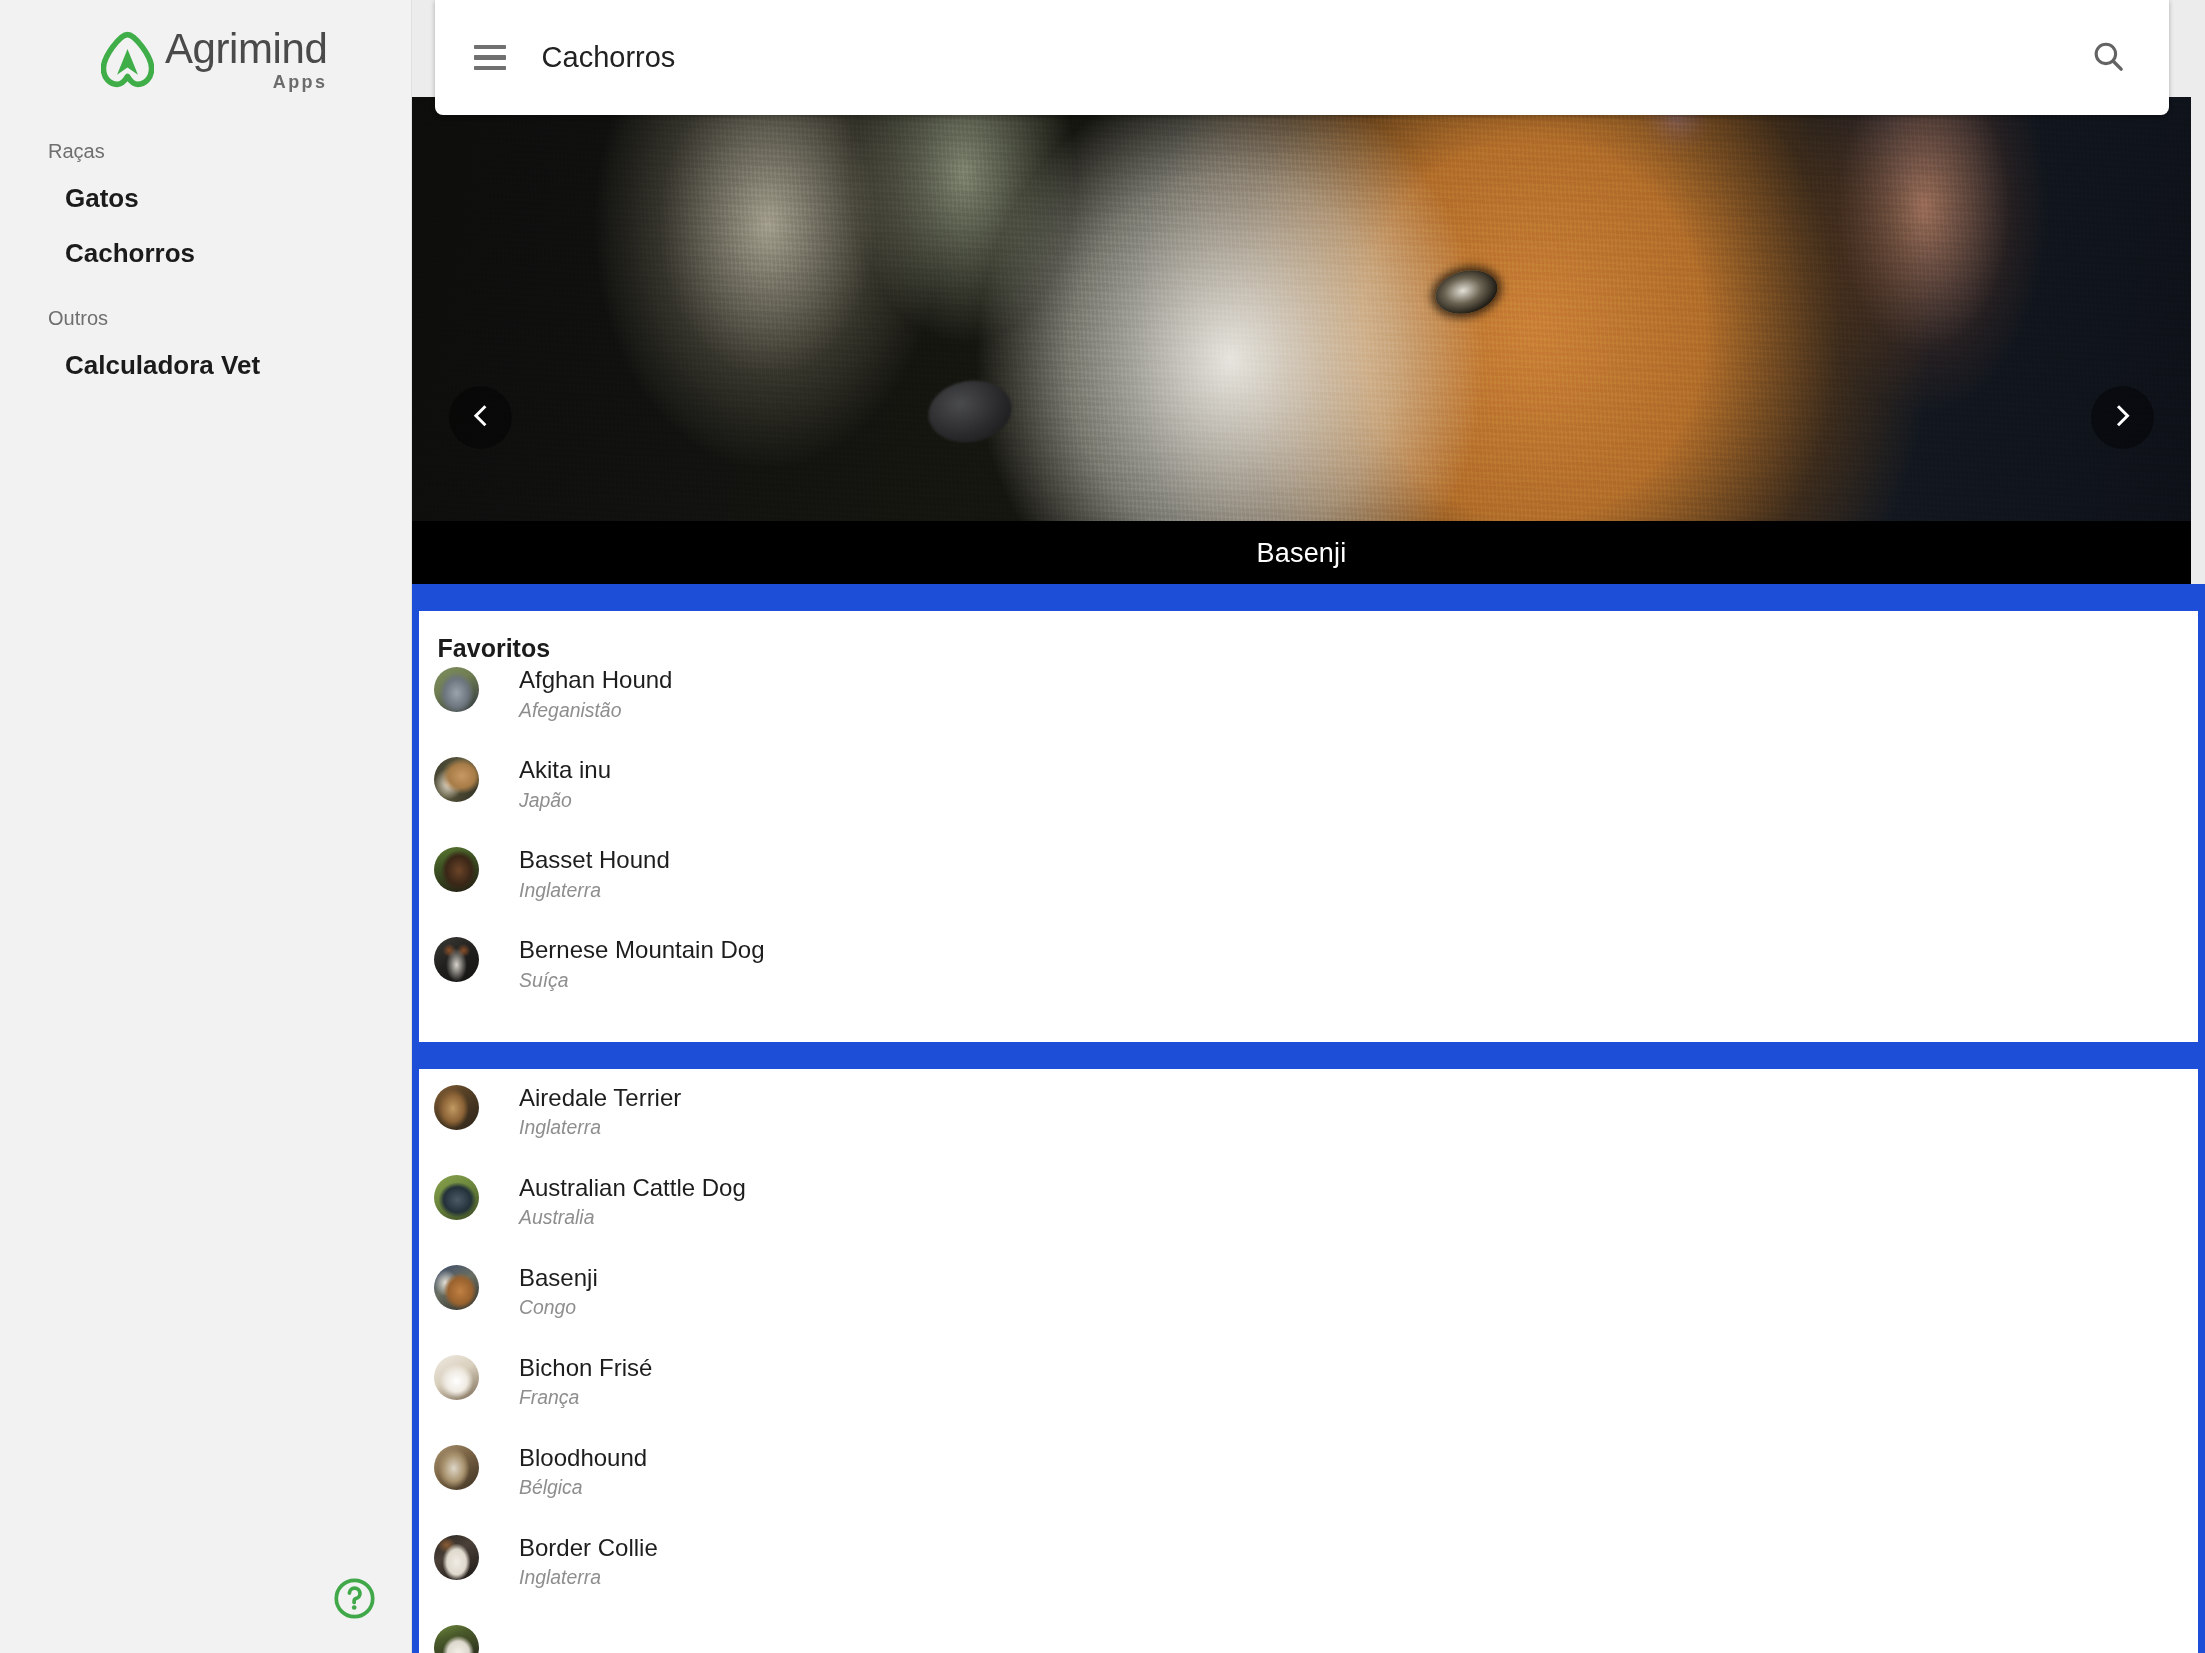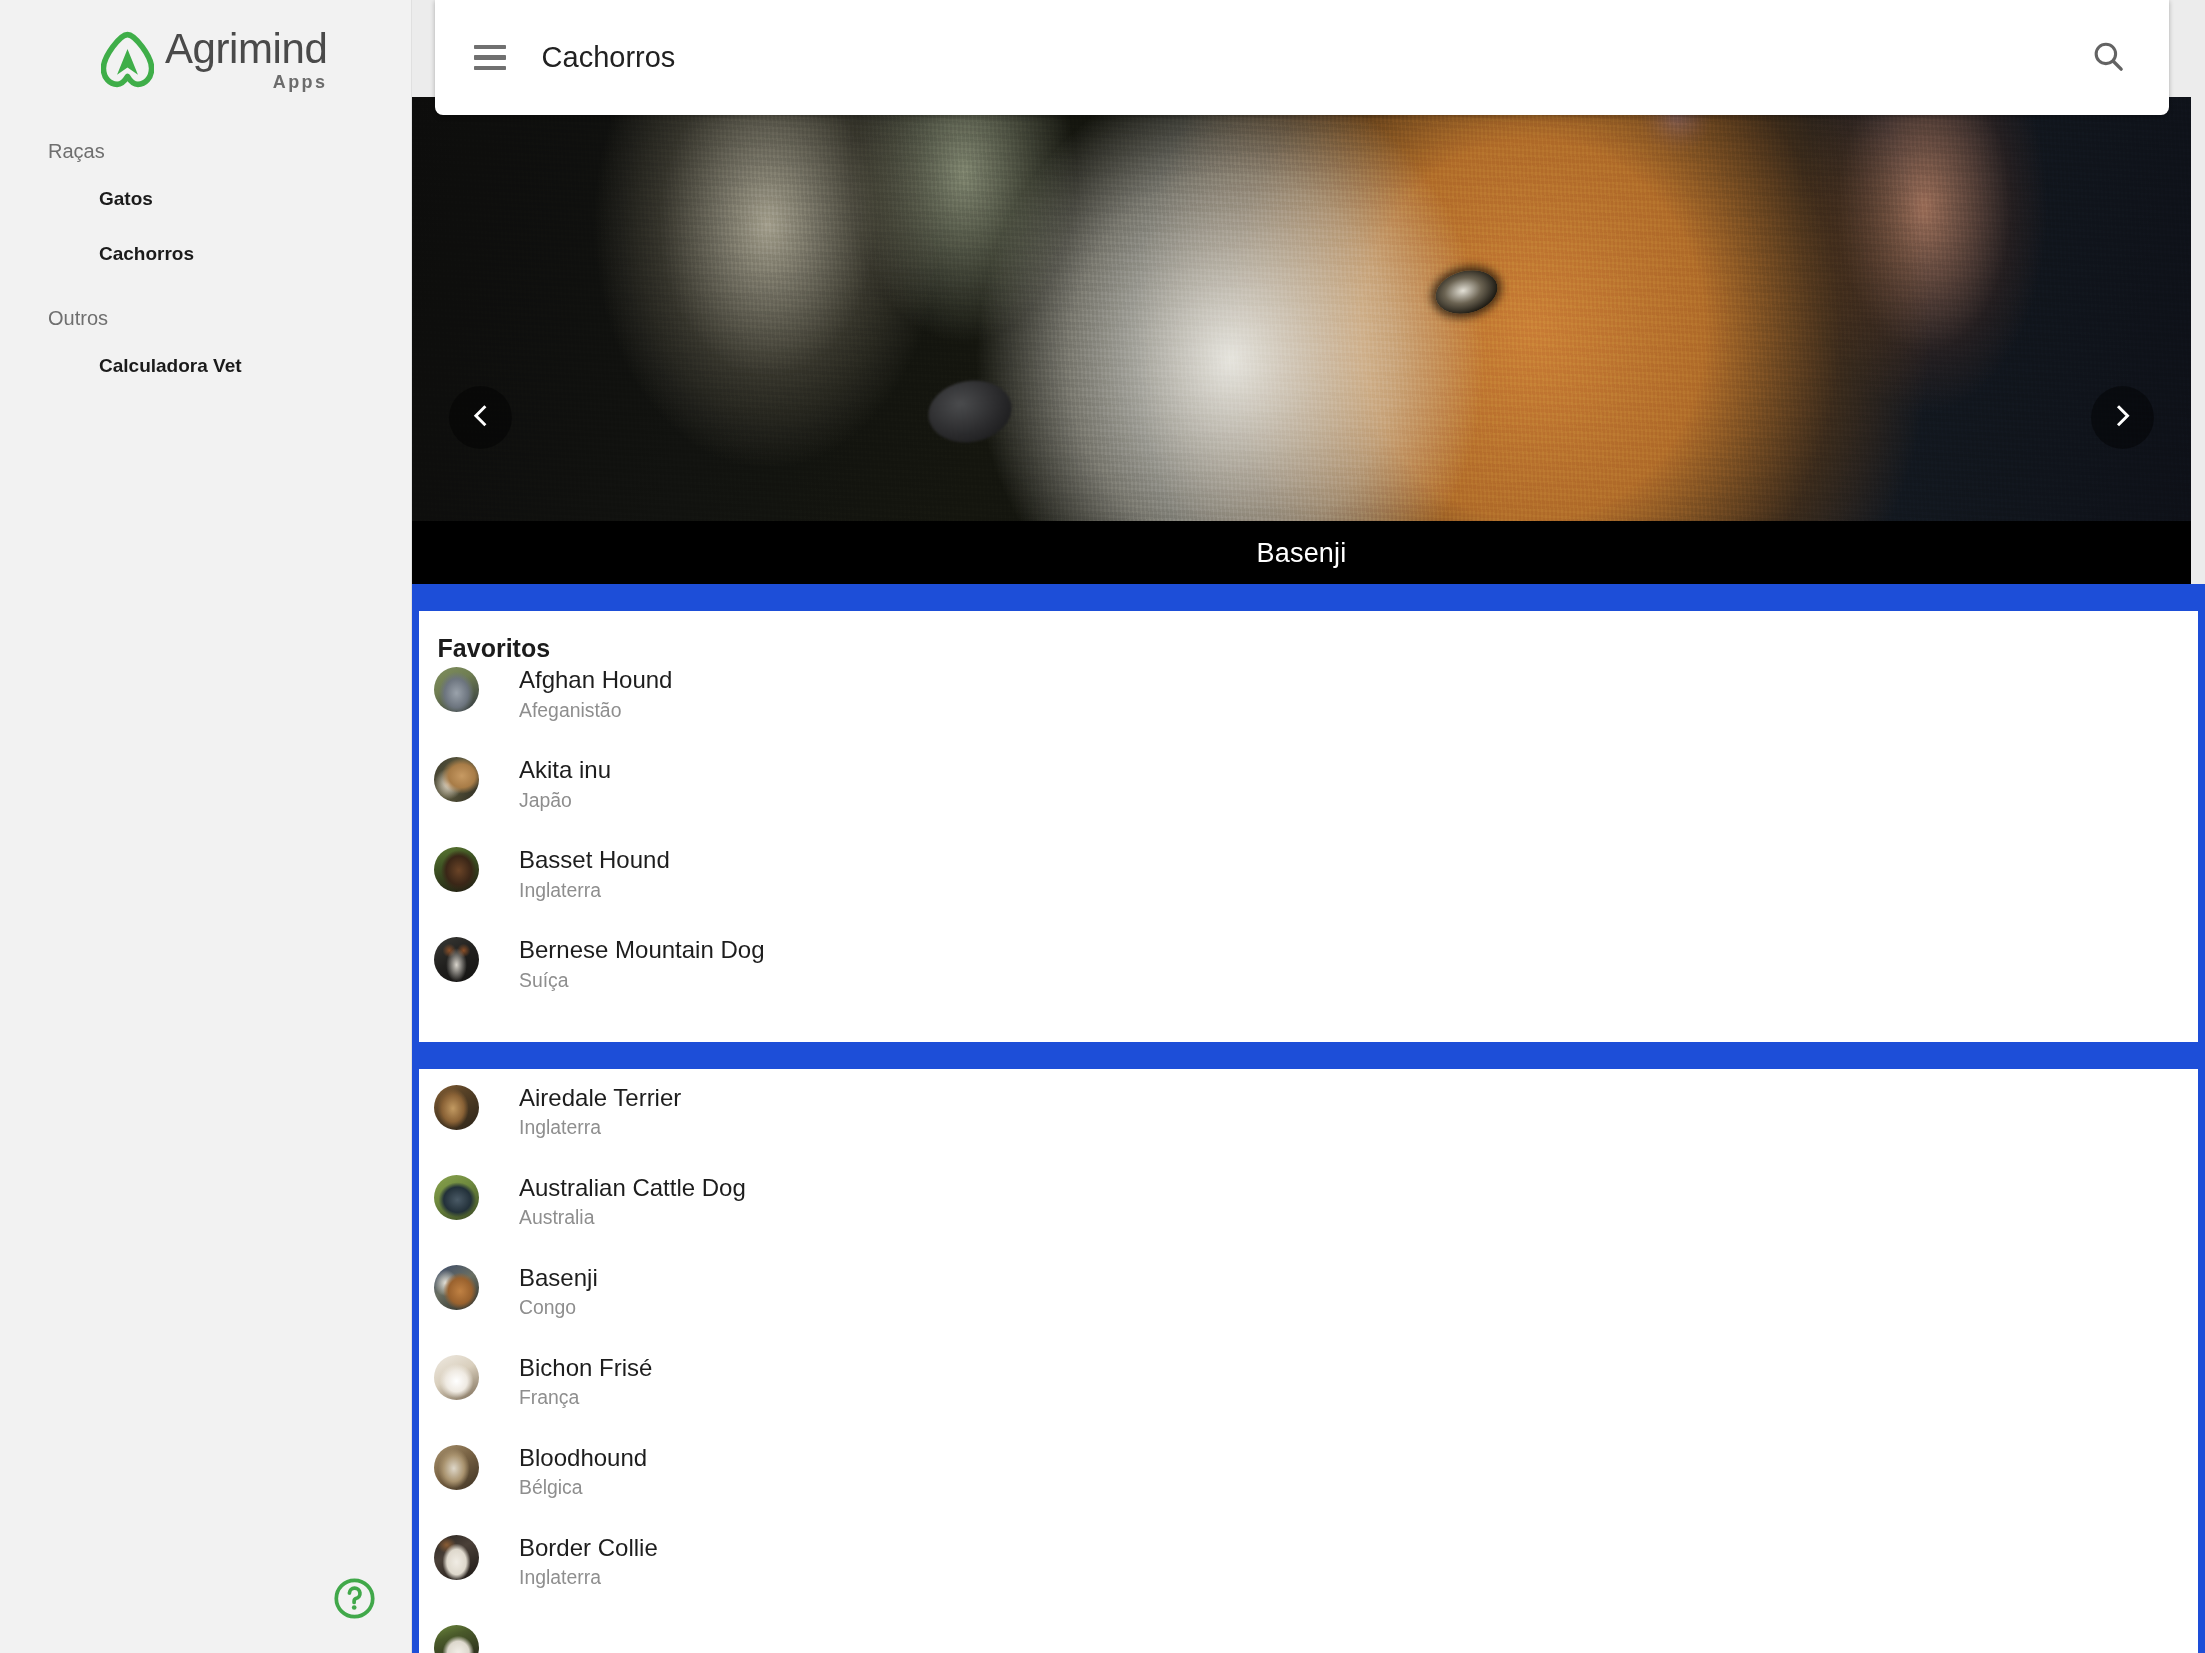--- a/index.html
+++ b/index.html
@@ -70,22 +70,22 @@
     padding: 0 0 0 48px;
     height: 39px;
     line-height: 39px;
     font-weight: 400;
   }
 
   .nav-item {
     height: 55px;
     display: flex;
     align-items: center;
-    padding-left: 99px;
-    font-size: 19px;
+    padding-left: 65px;
+    font-size: 26px;
     color: #1b1b1b;
     font-weight: 700;
     cursor: pointer;
   }
 
   .nav-spacer { height: 18px; }
 
   .help-btn {
     position: absolute;
     left: 331px;
@@ -287,20 +287,21 @@
     color: #1d1d1d;
     font-weight: 400;
     line-height: 1.12;
   }
   .breed-origin {
     font-size: 19.4px;
     color: #8e8e8e;
     font-weight: 400;
     margin-top: 5.7px;
     line-height: 1.1;
+    font-style: italic;
   }
 </style>
 </head>
 <body>
 
 <div class="app">
 
   <aside class="sidebar">
 
     <div class="logo-wrap">

